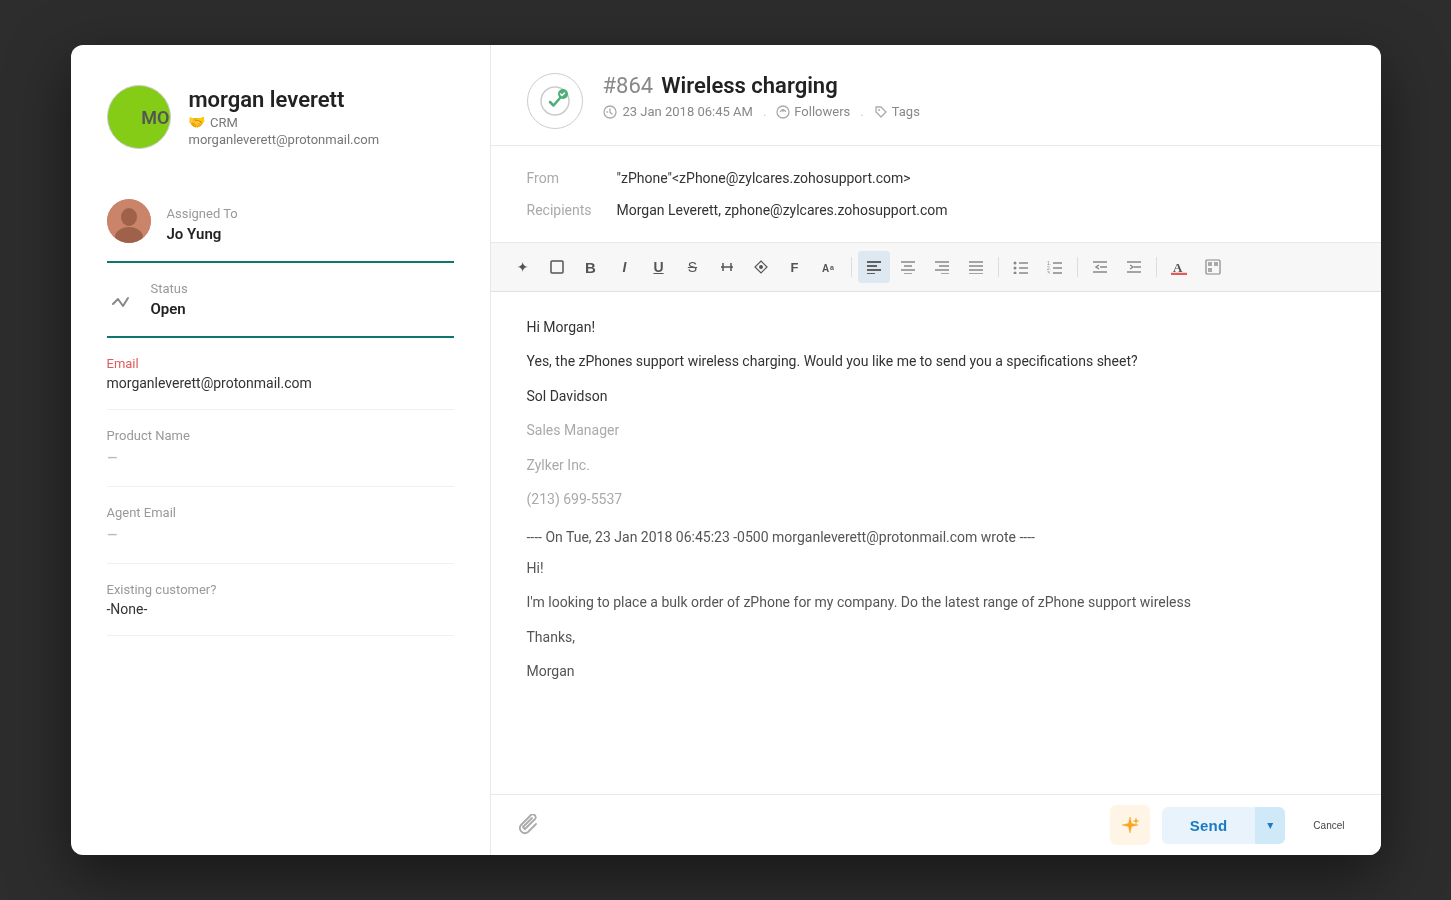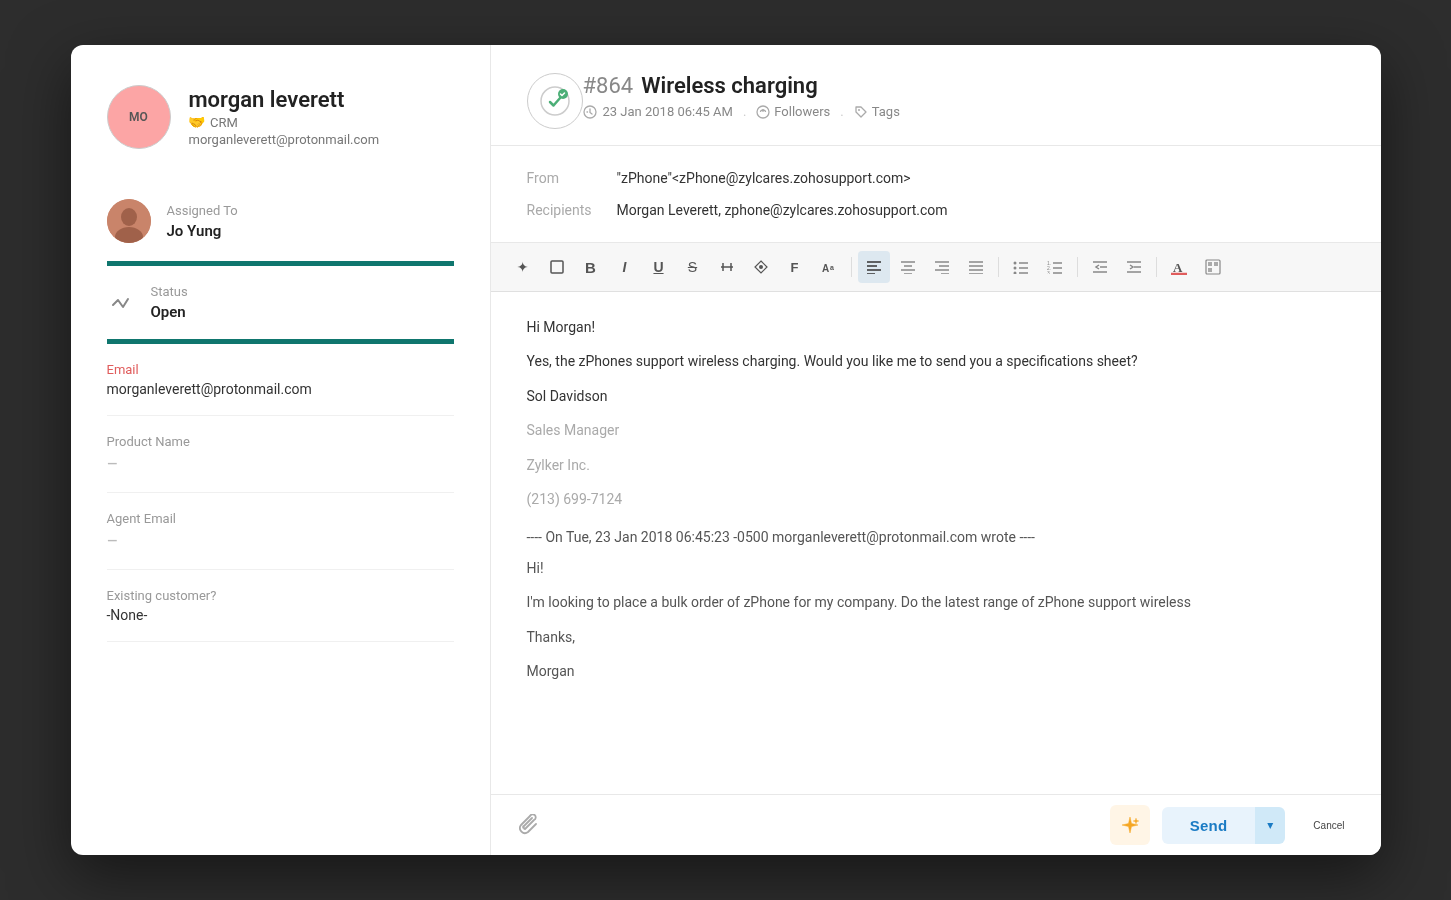--- a/index.html
+++ b/index.html
@@ -36,25 +36,25 @@
       gap: 18px;
       margin-bottom: 32px;
     }
     .avatar-circle {
       width: 64px;
       height: 64px;
       border-radius: 50%;
       border: 1.5px solid #ccc;
       display: flex;
       align-items: center;
-      justify-content: center;
-      font-size: 12px;
+      justify-content: flex-end;
+      font-size: 18px;
       font-weight: 600;
       color: #555;
-      background: #fca5a5;
+      background: #84cc16;
       flex-shrink: 0;
     }
     .user-info .user-name {
       font-size: 22px;
       font-weight: 600;
       color: #222;
     }
     .user-info .crm-badge {
       display: flex;
       align-items: center;
@@ -62,24 +62,24 @@
       color: #777;
       font-size: 13px;
       margin: 2px 0;
     }
     .user-info .user-email {
       font-size: 13px;
       color: #777;
     }
     .field-row {
       display: flex;
-      align-items: center;
+      align-items: flex-end;
       gap: 16px;
       padding: 18px 0;
-      border-bottom: 5px solid #0f766e;
+      border-bottom: 2px solid #0f766e;
     }
     .field-icon {
       width: 28px;
       height: 28px;
       display: flex;
       align-items: center;
       justify-content: center;
       flex-shrink: 0;
       margin-top: 4px;
     }
@@ -142,20 +142,21 @@
     .right-panel {
       flex: 1;
       display: flex;
       flex-direction: column;
     }
     .ticket-header {
       padding: 28px 36px 16px;
       border-bottom: 1px solid #e8e8e8;
       display: flex;
       align-items: flex-start;
+      gap: 20px;
     }
     .ticket-icon-circle {
       width: 56px;
       height: 56px;
       border-radius: 50%;
       border: 1.5px solid #ccc;
       display: flex;
       align-items: center;
       justify-content: center;
       flex-shrink: 0;
@@ -574,21 +575,21 @@
           </svg>
       </button>
     </div>
 
     <div class="editor-body">
       <p>Hi Morgan!</p>
       <p>Yes, the zPhones support wireless charging. Would you like me to send you a specifications sheet?</p>
       <p>Sol Davidson</p>
       <p style="color:#aaa;">Sales Manager</p>
       <p style="color:#aaa;">Zylker Inc.</p>
-      <p style="color:#aaa;">(213) 699-7124</p>
+      <p style="color:#aaa;">(213) 699-5537</p>
 
       <div class="reply-quote" style="margin-top:16px;">
         <p class="quote-header">
           <span style="color:#555;">---- On Tue, 23 Jan 2018 06:45:23 -0500 morganleverett@protonmail.com wrote ----</span>
         </p>
         <p>Hi!</p>
         <p>I'm looking to place a bulk order of zPhone for my company. Do the latest range of zPhone support wireless</p>
         <p>Thanks,</p>
         <p>Morgan</p>
       </div>

